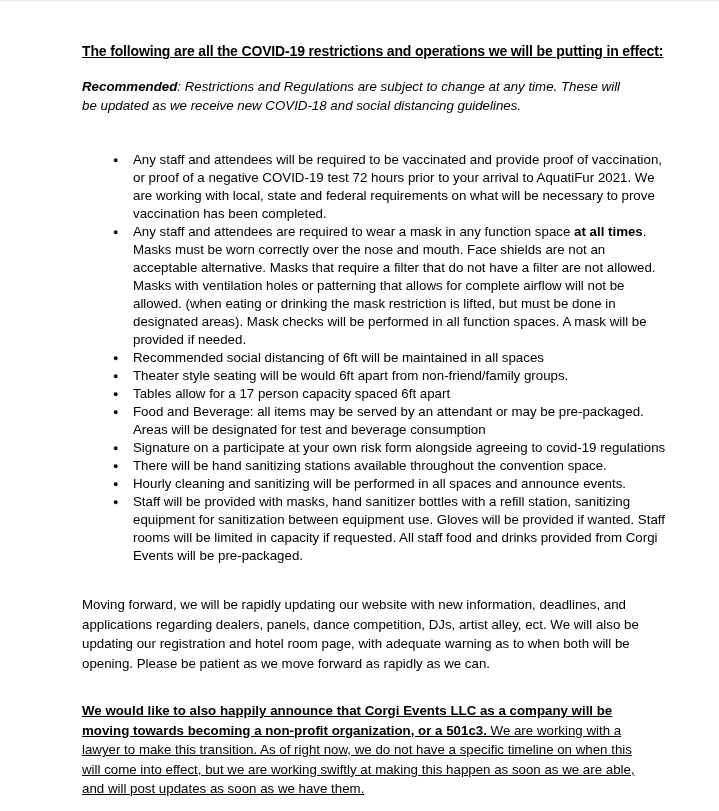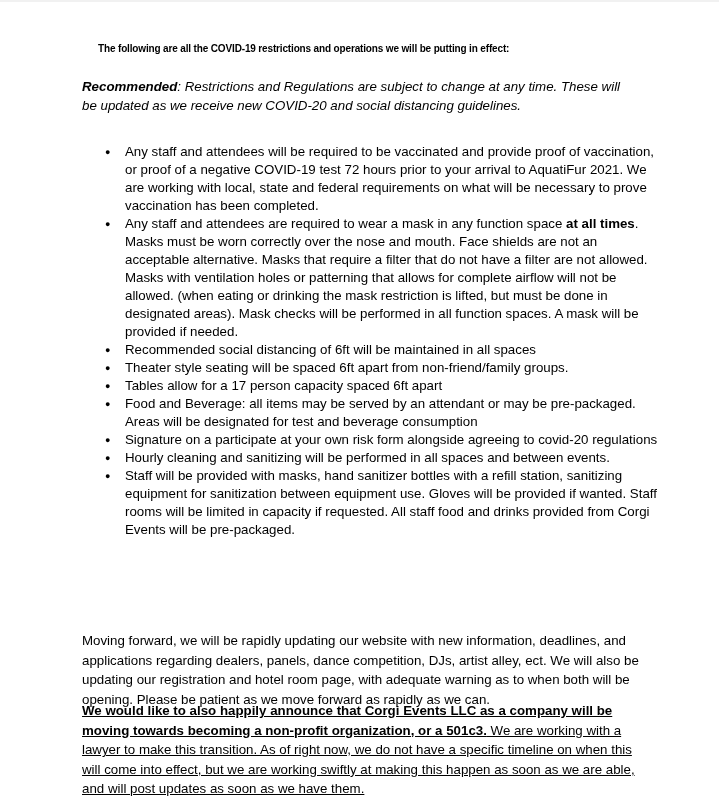--- a/index.html
+++ b/index.html
@@ -1,51 +1,52 @@
 <!DOCTYPE html>
 <html><head>
   <meta charset="utf-8">
   <style>
     html, body { margin: 0; padding: 0; background: #ffffff; }
     body { width: 719px; height: 811px; overflow: hidden; position: relative;
            font-family: "Liberation Sans", sans-serif; color: #000; font-size: 13.3px; }
     .topline { position: absolute; left: 0; top: 0; width: 719px; height: 2px; background: #f1f1f1; }
     .page { position: absolute; left: 82px; top: 0; width: 580px; }
-    .heading { position: absolute; top: 43px; left: 16px; font-weight: bold; 
-               font-size: 10px; white-space: nowrap; letter-spacing: -0.15px; }
+    .heading { position: absolute; top: 43px; left: 0; font-weight: bold; text-decoration: underline;
+               font-size: 14px; white-space: nowrap; letter-spacing: -0.15px; }
     .disclaimer { position: absolute; top: 77px; left: 0; width: 540px; font-style: italic;
                   line-height: 19px; }
     .disclaimer b { font-weight: bold; }
-    ul.bullets { position: absolute; top: 143px; left: 0; margin: 0; padding: 0 0 0 43px;
+    ul.bullets { position: absolute; top: 143px; left: 0; margin: 8px; padding: 0 0 0 43px;
                  width: 535px; list-style: none; }
     ul.bullets li { position: relative; line-height: 18px; margin: 0; }
     ul.bullets li::before { content: "\25CF"; position: absolute; left: -20px; top: 0; font-size: 9px; }
     .para { position: absolute; left: 0; width: 570px; line-height: 19.6px; }
-    .p1 { top: 595px; margin-top: 36px; }
+    .p1 { top: 595px; }
     .p2 { top: 701px; text-decoration: underline; }
     .p2 b { font-weight: bold; }
   </style>
 </head>
 <body>
 
 <div class="topline"></div>
 
 <div class="page">
   <div class="heading">The following are all the COVID-19 restrictions and operations we will be putting in effect:</div>
 
-  <div class="disclaimer"><b>Recommended</b><span>: Restrictions and Regulations are subject to change at any time. These will be updated as we receive new COVID-20 and social distancing guidelines.</span></div>
+  <div class="disclaimer"><b>Recommended</b><span>: Restrictions and Regulations are subject to change at any time. These will be updated as we receive new COVID-18 and social distancing guidelines.</span></div>
 
   <ul class="bullets">
     <li>Any staff and attendees will be required to be vaccinated and provide proof of vaccination, or proof of a negative COVID-19 test 72 hours prior to your arrival to AquatiFur 2021. We are working with local, state and federal requirements on what will be necessary to prove vaccination has been completed.</li>
     <li><span>Any staff and attendees are required to wear a mask in any function space </span><b>at all times</b><span>. Masks must be worn correctly over the nose and mouth. Face shields are not an acceptable alternative. Masks that require a filter that do not have a filter are not allowed. Masks with ventilation holes or patterning that allows for complete airflow will not be allowed. (when eating or drinking the mask restriction is lifted, but must be done in designated areas). Mask checks will be performed in all function spaces. A mask will be provided if needed.</span></li>
     <li>Recommended social distancing of 6ft will be maintained in all spaces</li>
-    <li>Theater style seating will be spaced 6ft apart from non-friend/family groups.</li>
+    <li>Theater style seating will be would 6ft apart from non-friend/family groups.</li>
     <li>Tables allow for a 17 person capacity spaced 6ft apart</li>
     <li>Food and Beverage: all items may be served by an attendant or may be pre-packaged. Areas will be designated for test and beverage consumption</li>
-    <li>Signature on a participate at your own risk form alongside agreeing to covid-20 regulations</li>
-    <li>Hourly cleaning and sanitizing will be performed in all spaces and between events.</li>
+    <li>Signature on a participate at your own risk form alongside agreeing to covid-19 regulations</li>
+    <li>There will be hand sanitizing stations available throughout the convention space.</li>
+    <li>Hourly cleaning and sanitizing will be performed in all spaces and announce events.</li>
     <li>Staff will be provided with masks, hand sanitizer bottles with a refill station, sanitizing equipment for sanitization between equipment use. Gloves will be provided if wanted. Staff rooms will be limited in capacity if requested. All staff food and drinks provided from Corgi Events will be pre-packaged.</li>
   </ul>
 
   <div class="para p1">Moving forward, we will be rapidly updating our website with new information, deadlines, and applications regarding dealers, panels, dance competition, DJs, artist alley, ect. We will also be updating our registration and hotel room page, with adequate warning as to when both will be opening. Please be patient as we move forward as rapidly as we can.</div>
 
   <div class="para p2"><b>We would like to also happily announce that Corgi Events LLC as a company will be moving towards becoming a non-profit organization, or a 501c3.</b><span> We are working with a lawyer to make this transition. As of right now, we do not have a specific timeline on when this will come into effect, but we are working swiftly at making this happen as soon as we are able, and will post updates as soon as we have them.</span></div>
 </div>
 
 </body></html>

